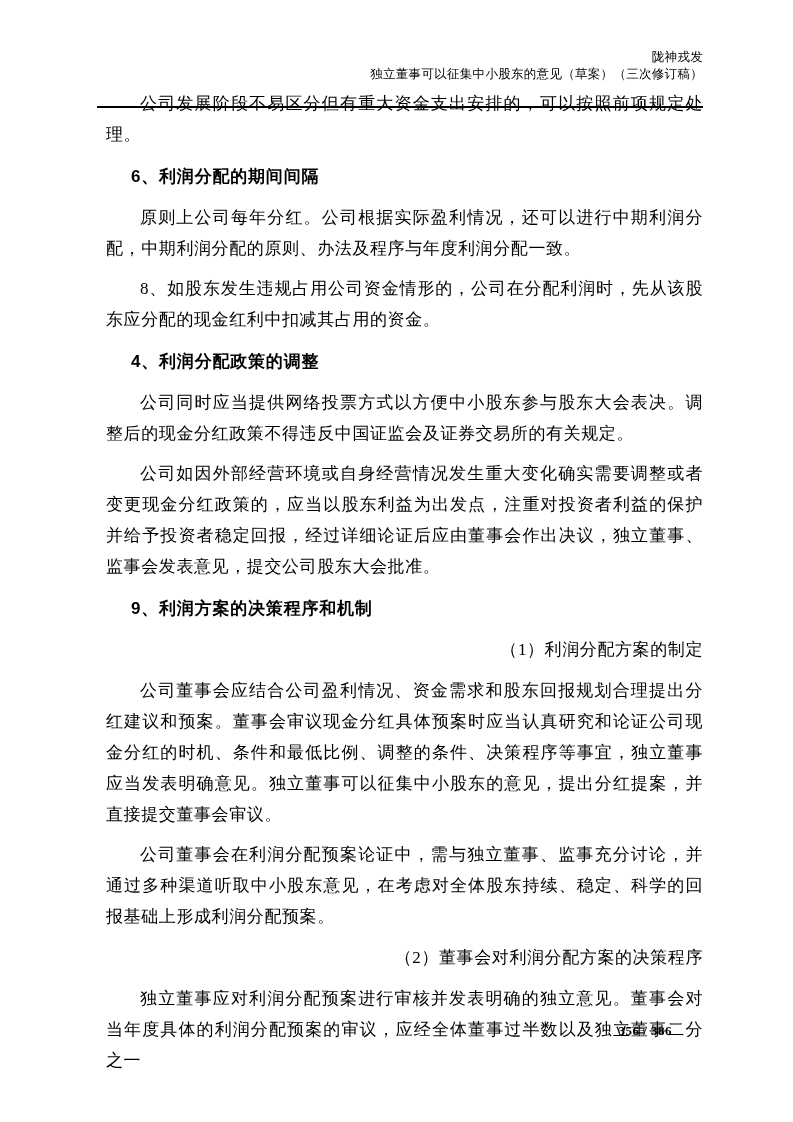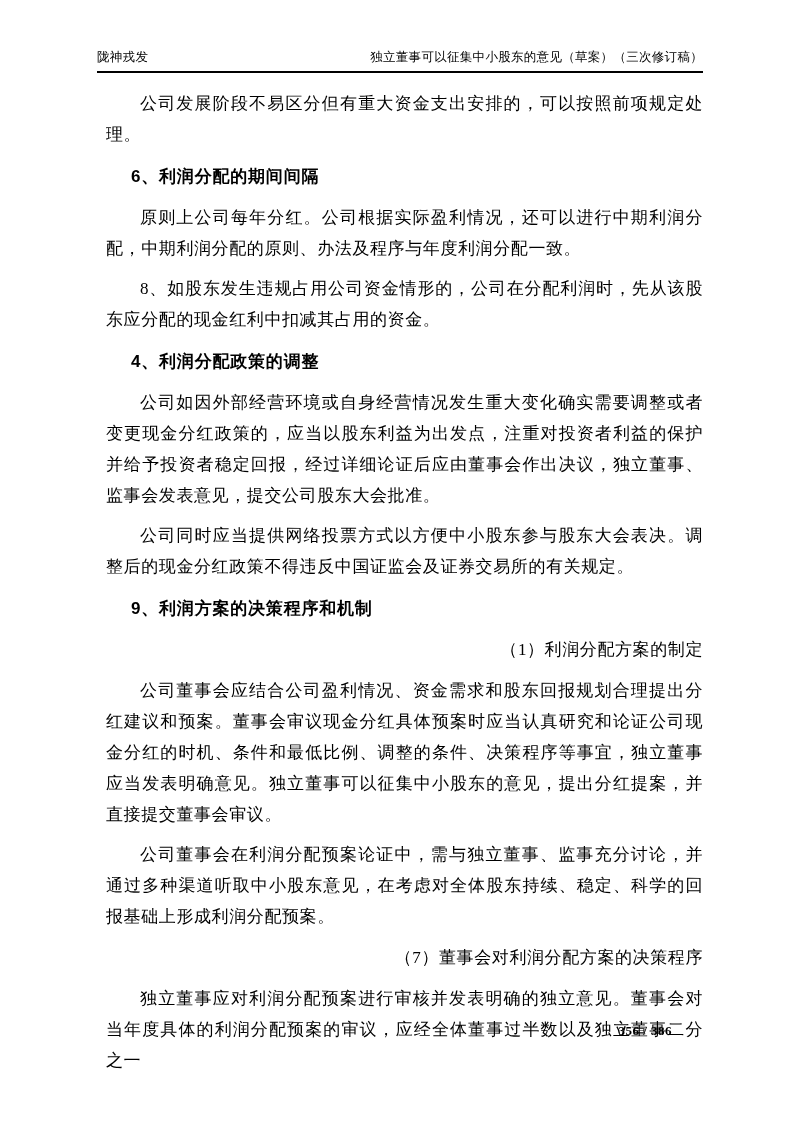--- a/index.html
+++ b/index.html
@@ -19,23 +19,24 @@
   .page-header {
     position: absolute;
     left: 97px;
     right: 90px;
     top: 49px;
     display: flex;
     justify-content: space-between;
     align-items: flex-end;
     font-size: 12.5px;
     line-height: 17px;
-    padding-bottom: 5px;
+    padding-bottom: 23px;
     border-bottom: 2px solid #000000;
     letter-spacing: 0.3px;
+    flex-direction: column;
   }
   .header-left { white-space: nowrap; }
   .header-right { white-space: nowrap; }
   .document-body {
     position: absolute;
     left: 97px;
     right: 90px;
     top: 88px;
     font-size: 17px;
     line-height: 31px;
@@ -79,25 +80,25 @@
     <span class="header-left">陇神戎发</span>
     <span class="header-right">独立董事可以征集中小股东的意见（草案）（三次修订稿）</span>
   </div>
 
   <div class="document-body">
     <p class="para">公司发展阶段不易区分但有重大资金支出安排的，可以按照前项规定处理。</p>
     <p class="heading">6、利润分配的期间间隔</p>
     <p class="para">原则上公司每年分红。公司根据实际盈利情况，还可以进行中期利润分配，中期利润分配的原则、办法及程序与年度利润分配一致。</p>
     <p class="para">8、如股东发生违规占用公司资金情形的，公司在分配利润时，先从该股东应分配的现金红利中扣减其占用的资金。</p>
     <p class="heading">4、利润分配政策的调整</p>
+    <p class="para">公司同时应当提供网络投票方式以方便中小股东参与股东大会表决。调整后的现金分红政策不得违反中国证监会及证券交易所的有关规定。</p>
     <p class="para">公司如因外部经营环境或自身经营情况发生重大变化确实需要调整或者变更现金分红政策的，应当以股东利益为出发点，注重对投资者利益的保护并给予投资者稳定回报，经过详细论证后应由董事会作出决议，独立董事、监事会发表意见，提交公司股东大会批准。</p>
-    <p class="para">公司同时应当提供网络投票方式以方便中小股东参与股东大会表决。调整后的现金分红政策不得违反中国证监会及证券交易所的有关规定。</p>
     <p class="heading">9、利润方案的决策程序和机制</p>
     <p class="subheading">（1）利润分配方案的制定</p>
     <p class="para">公司董事会应结合公司盈利情况、资金需求和股东回报规划合理提出分红建议和预案。董事会审议现金分红具体预案时应当认真研究和论证公司现金分红的时机、条件和最低比例、调整的条件、决策程序等事宜，独立董事应当发表明确意见。独立董事可以征集中小股东的意见，提出分红提案，并直接提交董事会审议。</p>
     <p class="para">公司董事会在利润分配预案论证中，需与独立董事、监事充分讨论，并通过多种渠道听取中小股东意见，在考虑对全体股东持续、稳定、科学的回报基础上形成利润分配预案。</p>
-    <p class="subheading">（7）董事会对利润分配方案的决策程序</p>
+    <p class="subheading">（2）董事会对利润分配方案的决策程序</p>
     <p class="para">独立董事应对利润分配预案进行审核并发表明确的独立意见。董事会对当年度具体的利润分配预案的审议，应经全体董事过半数以及独立董事二分之一</p>
   </div>
 
   <div class="page-footer">356 / 386</div>
 
 </div>
 
 </body></html>

